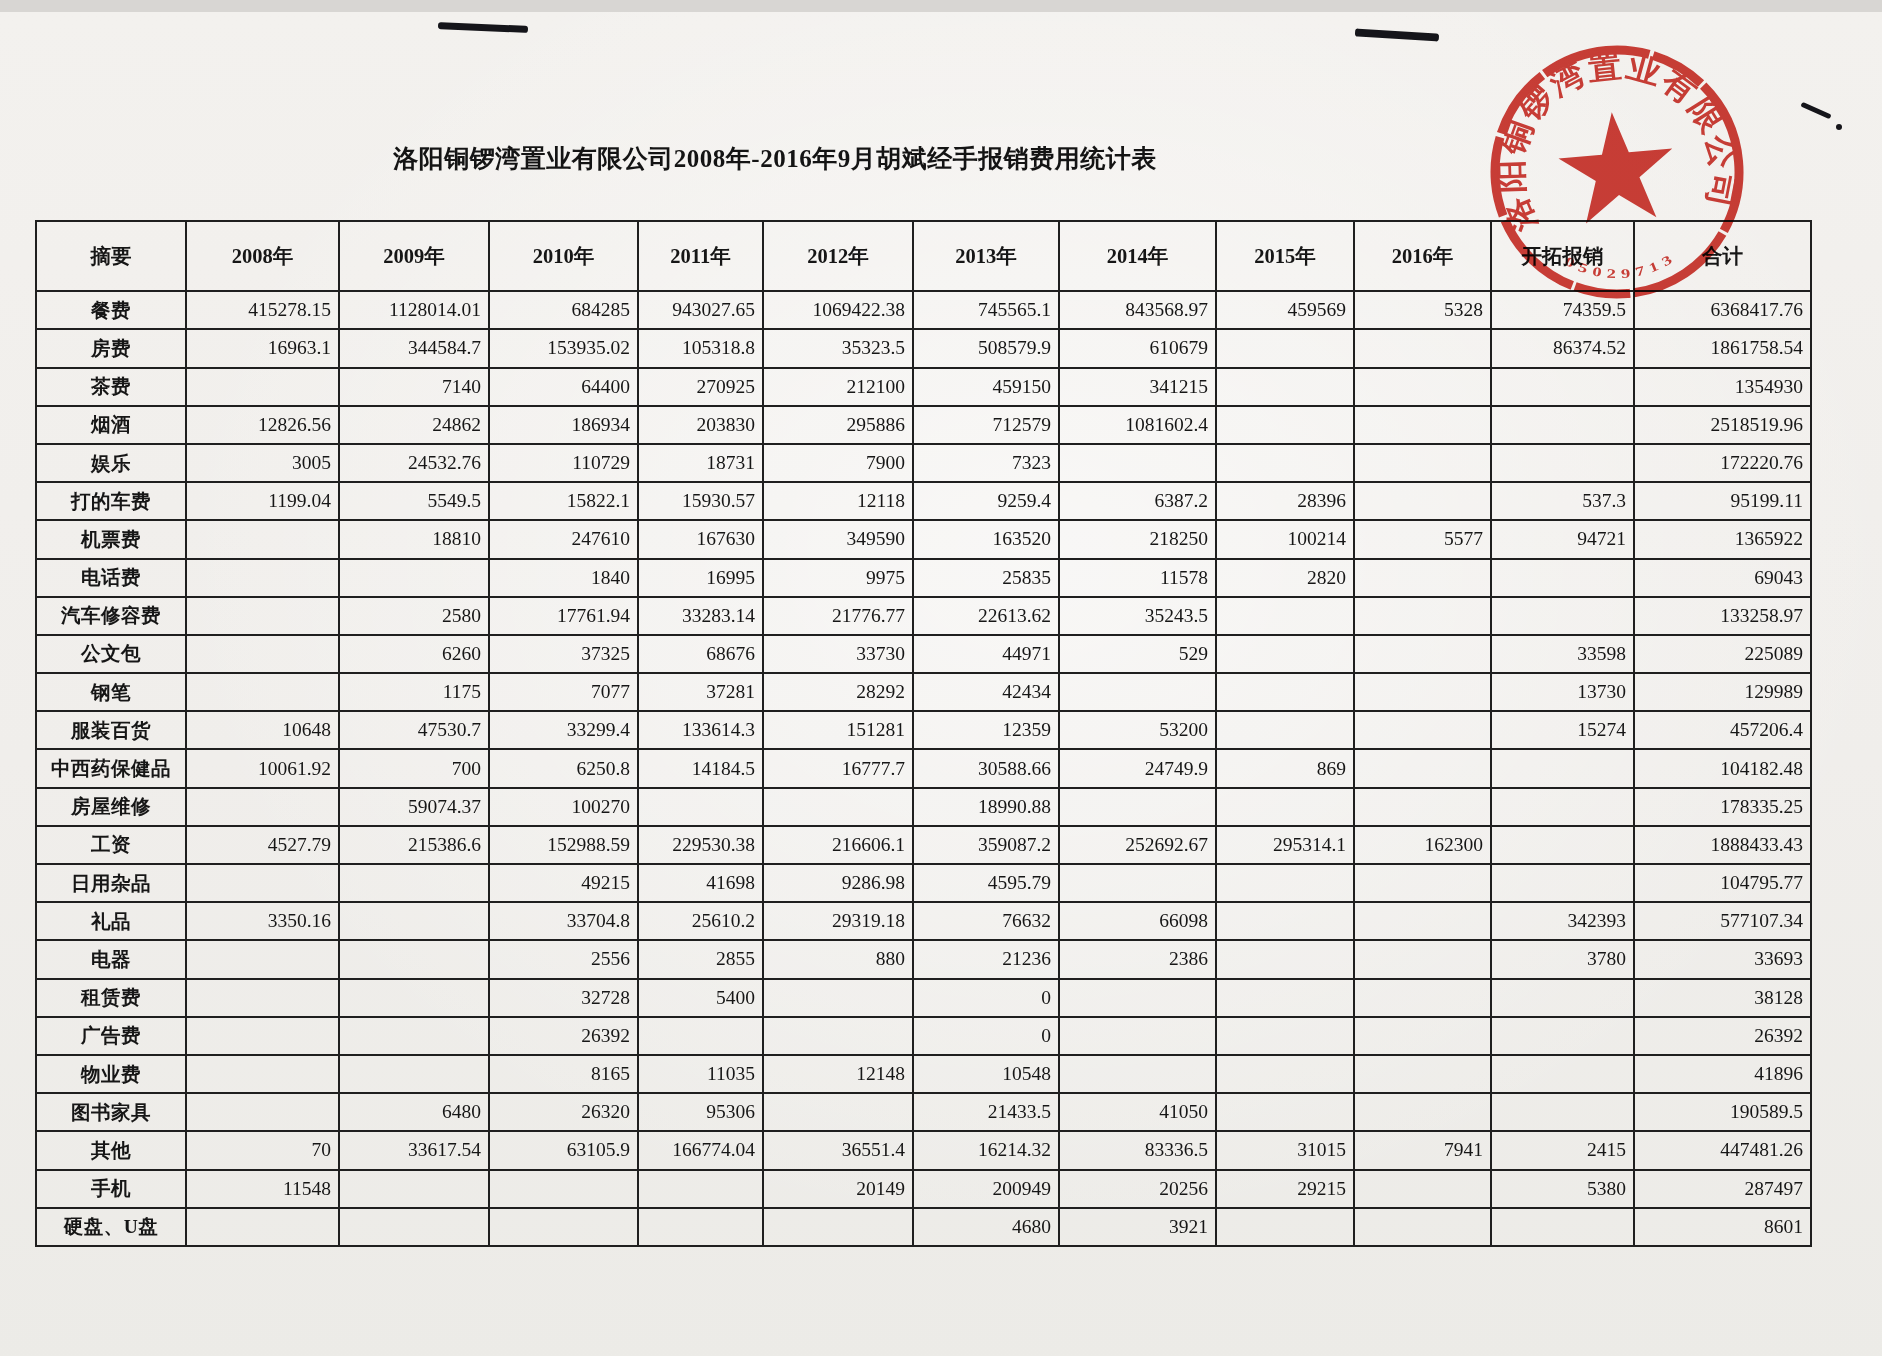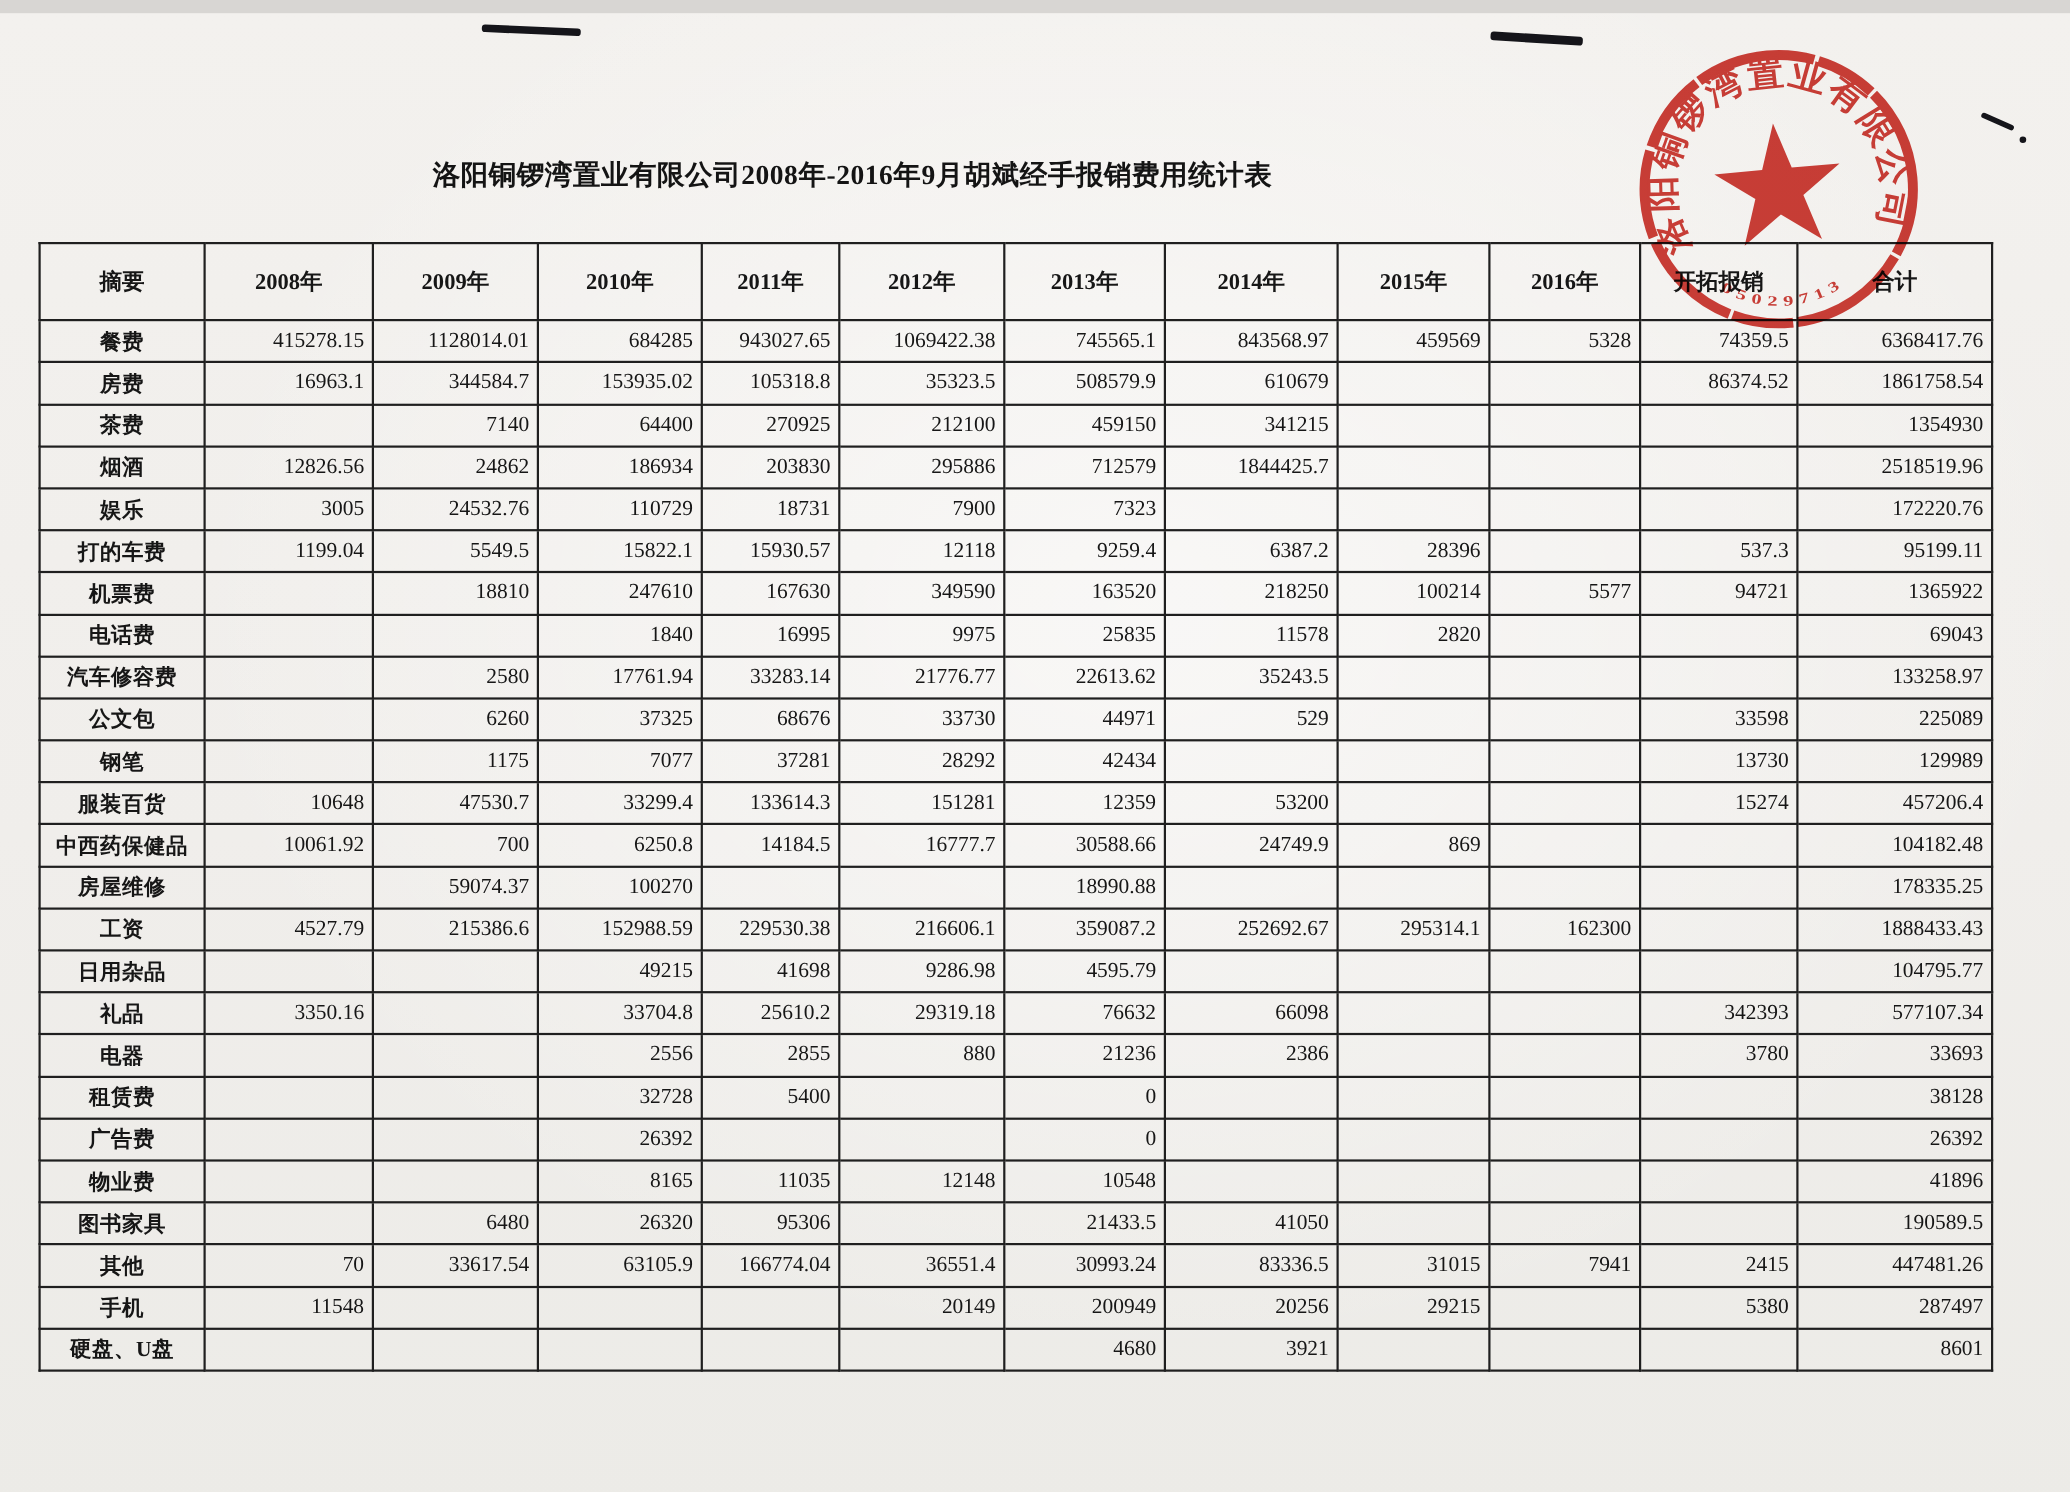--- a/index.html
+++ b/index.html
@@ -144,21 +144,21 @@
           <td class="num">1354930</td>
         </tr>
         <tr>
           <td class="label">烟酒</td>
           <td class="num">12826.56</td>
           <td class="num">24862</td>
           <td class="num">186934</td>
           <td class="num">203830</td>
           <td class="num">295886</td>
           <td class="num">712579</td>
-          <td class="num">1844425.7</td>
+          <td class="num">1081602.4</td>
           <td class="num"></td>
           <td class="num"></td>
           <td class="num"></td>
           <td class="num">2518519.96</td>
         </tr>
         <tr>
           <td class="label">娱乐</td>
           <td class="num">3005</td>
           <td class="num">24532.76</td>
           <td class="num">110729</td>
@@ -409,21 +409,21 @@
           <td class="num"></td>
           <td class="num">190589.5</td>
         </tr>
         <tr>
           <td class="label">其他</td>
           <td class="num">70</td>
           <td class="num">33617.54</td>
           <td class="num">63105.9</td>
           <td class="num">166774.04</td>
           <td class="num">36551.4</td>
-          <td class="num">30993.24</td>
+          <td class="num">16214.32</td>
           <td class="num">83336.5</td>
           <td class="num">31015</td>
           <td class="num">7941</td>
           <td class="num">2415</td>
           <td class="num">447481.26</td>
         </tr>
         <tr>
           <td class="label">手机</td>
           <td class="num">11548</td>
           <td class="num"></td>

